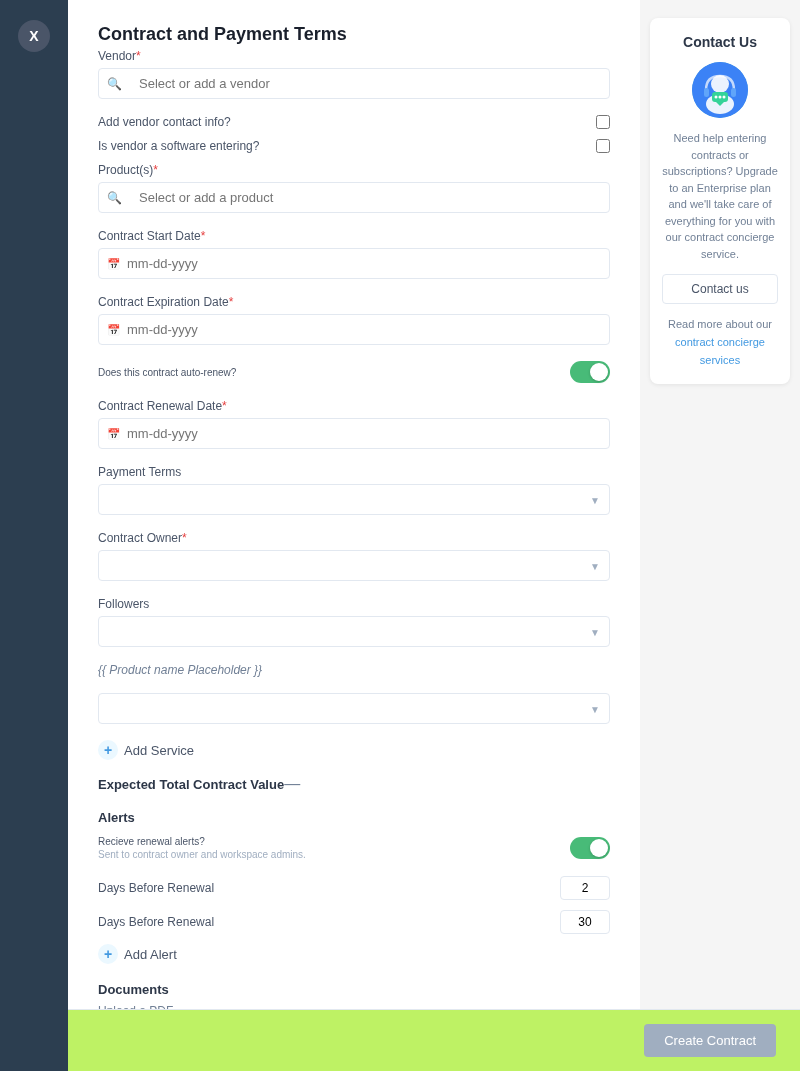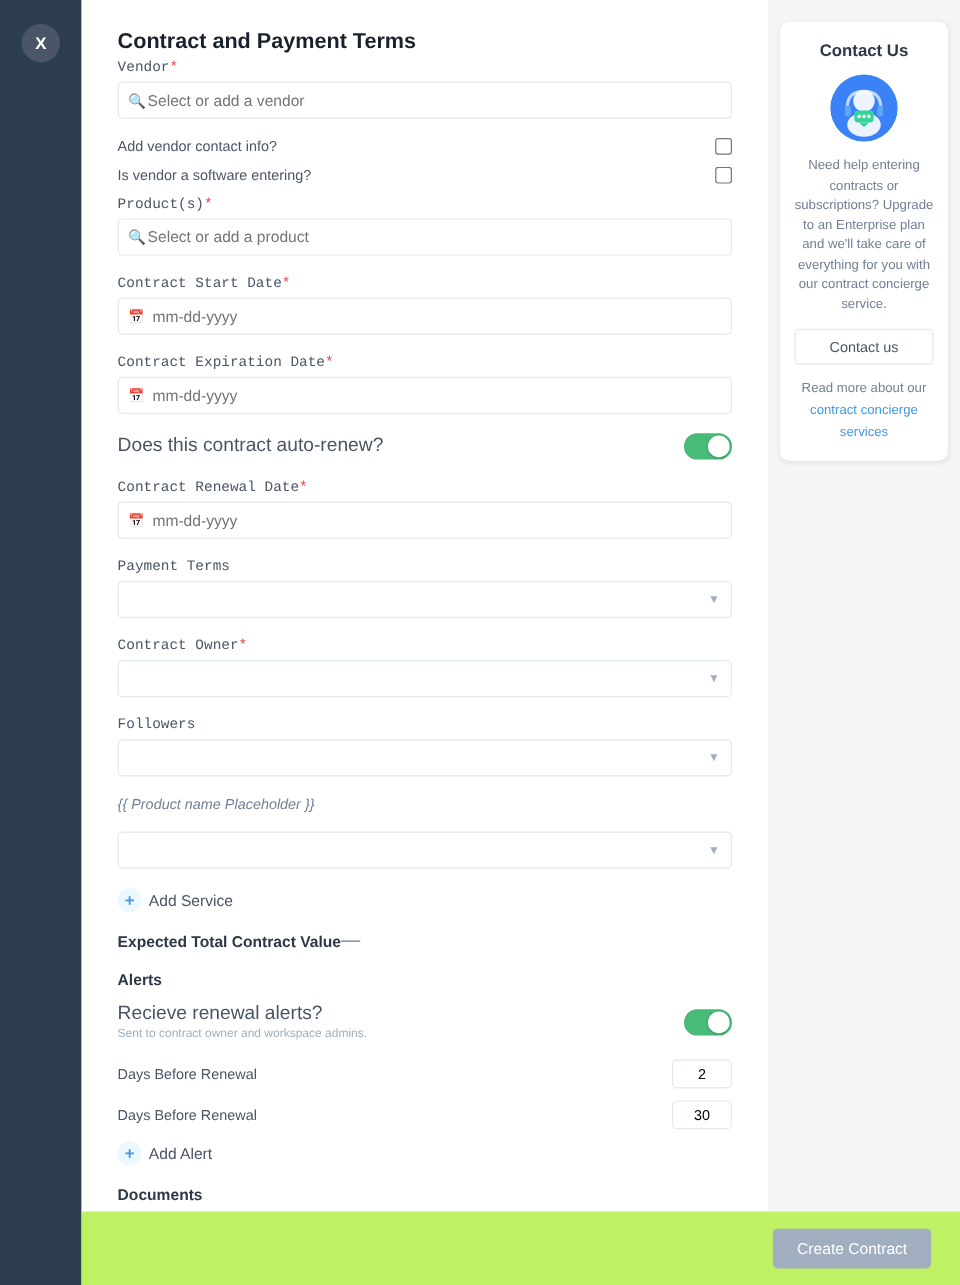--- a/index.html
+++ b/index.html
@@ -48,21 +48,20 @@
     .form-group {
       margin-bottom: 16px;
     }
 
     .form-label {
       font-size: 12px;
       font-weight: 500;
       color: #4a5568;
       margin-bottom: 5px;
       display: block;
-      font-family: Liberation Mono, monospace;
     }
 
     .required-star { color: #e53e3e; }
 
     .input-with-icon {
       position: relative;
     }
 
     .input-with-icon .search-icon {
       position: absolute;
@@ -78,21 +77,21 @@
       border: 1px solid #e2e8f0;
       border-radius: 4px;
       padding: 7px 10px;
       font-size: 13px;
       color: #a0aec0;
       outline: none;
       background: #fff;
     }
 
     .form-input.with-icon {
-      padding-left: 24px;
+      padding-left: 40px;
     }
 
     .checkbox-row {
       display: flex;
       align-items: center;
       justify-content: space-between;
       margin-bottom: 10px;
     }
 
     .checkbox-label {
@@ -127,21 +126,21 @@
     }
 
     .toggle-row {
       display: flex;
       align-items: center;
       justify-content: space-between;
       margin-bottom: 16px;
     }
 
     .toggle-label {
-      font-size: 16px;
+      font-size: 10px;
       color: #4a5568;
     }
 
     .toggle {
       width: 40px;
       height: 22px;
       background: #48bb78;
       border-radius: 11px;
       position: relative;
       cursor: pointer;

